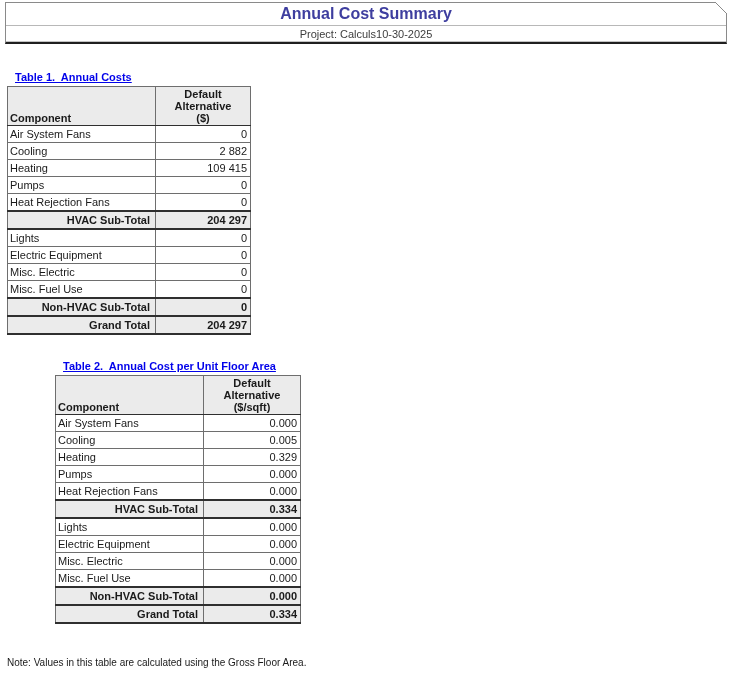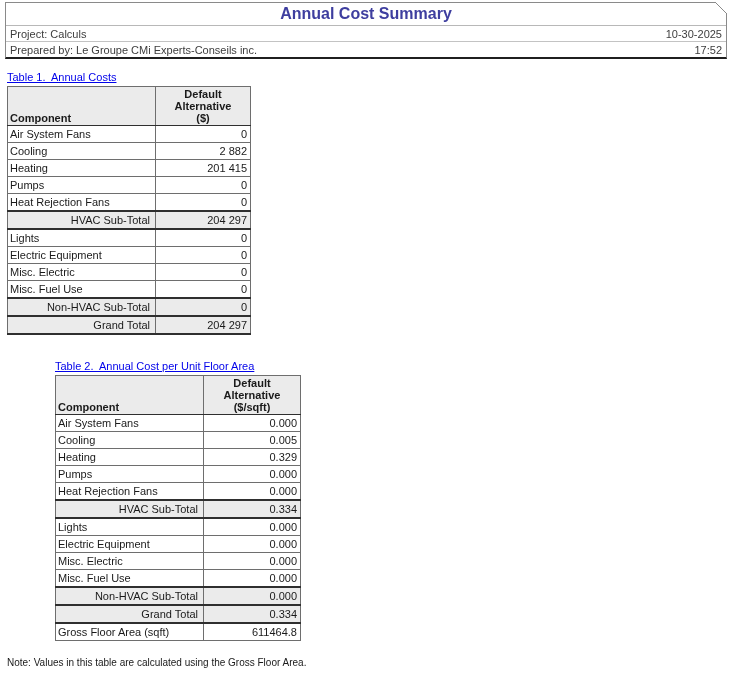--- a/index.html
+++ b/index.html
@@ -12,68 +12,64 @@
     position:absolute;left:5px;top:2px;width:722px;
     border:1px solid #8a8a8a;border-bottom:2px solid #1f1f1f;
     background:#fff;box-sizing:border-box;
   }
   .header-title{
     height:22px;display:flex;align-items:center;justify-content:center;
     font-size:16px;font-weight:bold;color:var(--title-blue,#3E3E9F);
     border-bottom:1px solid #b8b8b8;
   }
   .meta-row{
-    height:15px;display:flex;justify-content:space-between;align-items:center;
+    height:15px;display:flex;justify-content:center;align-items:center;
     font-size:11px;color:#3d3d3d;padding:0 4px;
   }
   .meta-row.first{border-bottom:1px solid #c3c3c3;}
   .corner-fold{position:absolute;top:-1px;right:-1px;width:12px;height:12px;}
   
   .table-block{position:absolute;left:7px;}
   #t1-block{top:71px;}
   #t2-block{top:360px;padding-left:48px;}
   .table-title{
-    font-size:11px;font-weight:normal;color:var(--link-blue,#0202EA);
-    text-decoration:underline;white-space:pre;margin:0 0 3px 0;
+    font-size:11px;font-weight:bold;color:var(--link-blue,#0202EA);
+    text-decoration:underline;white-space:pre;margin:0 0 3px 8px;
   }
   table{border-collapse:collapse;table-layout:fixed;border:1px solid var(--border-dark,#2F2F2F);}
   th,td{
     border:1px solid var(--border-mid,#6E6E6E);
     font-size:11px;overflow:hidden;box-sizing:border-box;
   }
   thead th{
     background:var(--band-gray,#EBEBEB);font-weight:bold;vertical-align:bottom;
     height:35px;border-bottom:1px solid var(--border-dark,#2F2F2F);
   }
   th.col-component{text-align:left;padding:1px 2px;}
   th.col-value{text-align:center;padding:1px 3px;white-space:pre-line;line-height:12px;}
   td{height:16px;line-height:16px;padding:0 2px;}
   td.c-value{text-align:right;padding-right:3px;}
   tr.total-row td{
-    background:var(--band-gray,#EBEBEB);font-weight:normal;
+    background:var(--band-gray,#EBEBEB);font-weight:bold;
     border-top:2px solid var(--border-dark,#2F2F2F);
     border-bottom:2px solid var(--border-dark,#2F2F2F);
   }
   tr.total-row td.c-label{text-align:right;padding-right:5px;}
   .note{position:absolute;left:7px;top:657px;font-size:10px;color:#1a1a1a;}
 </style>
 </head>
 <body>
 
 <div class="page">
 
   <div class="header-box">
     <div class="header-title">Annual Cost Summary</div>
     <div class="meta-row first">
       <span>Project: Calculs</span>
       <span>10-30-2025</span>
-    </div>
-    <div class="meta-row">
-      <span>Prepared by: Le Groupe CMi Experts-Conseils inc.</span>
-      <span>17:52</span>
     </div>
     <svg class="corner-fold" viewBox="0 0 12 12" width="12" height="12">
       <polygon points="0,0 12,0 12,12" fill="#ffffff"></polygon>
       <line x1="0" y1="0" x2="12" y2="12" stroke="#8a8a8a" stroke-width="1"></line>
     </svg>
   </div>
 
   <div class="table-block" id="t1-block">
     <div class="table-title">Table 1.  Annual Costs</div>
     <table>
@@ -93,21 +89,21 @@
           <tr>
     <td class="c-label">Air System Fans</td>
     <td class="c-value">0</td>
   </tr>
           <tr>
     <td class="c-label">Cooling</td>
     <td class="c-value">2 882</td>
   </tr>
           <tr>
     <td class="c-label">Heating</td>
-    <td class="c-value">201 415</td>
+    <td class="c-value">109 415</td>
   </tr>
           <tr>
     <td class="c-label">Pumps</td>
     <td class="c-value">0</td>
   </tr>
           <tr>
     <td class="c-label">Heat Rejection Fans</td>
     <td class="c-value">0</td>
   </tr>
           <tr class="total-row">
@@ -199,23 +195,19 @@
     <td class="c-value">0.000</td>
   </tr>
           <tr class="total-row">
     <td class="c-label">Non-HVAC Sub-Total</td>
     <td class="c-value">0.000</td>
   </tr>
           <tr class="total-row">
     <td class="c-label">Grand Total</td>
     <td class="c-value">0.334</td>
   </tr>
-          <tr>
-    <td class="c-label">Gross Floor Area (sqft)</td>
-    <td class="c-value">611464.8</td>
-  </tr>
         </tbody>
     </table>
   </div>
 
   <div class="note">Note: Values in this table are calculated using the Gross Floor Area.</div>
 
 </div>
 
 </body></html>

